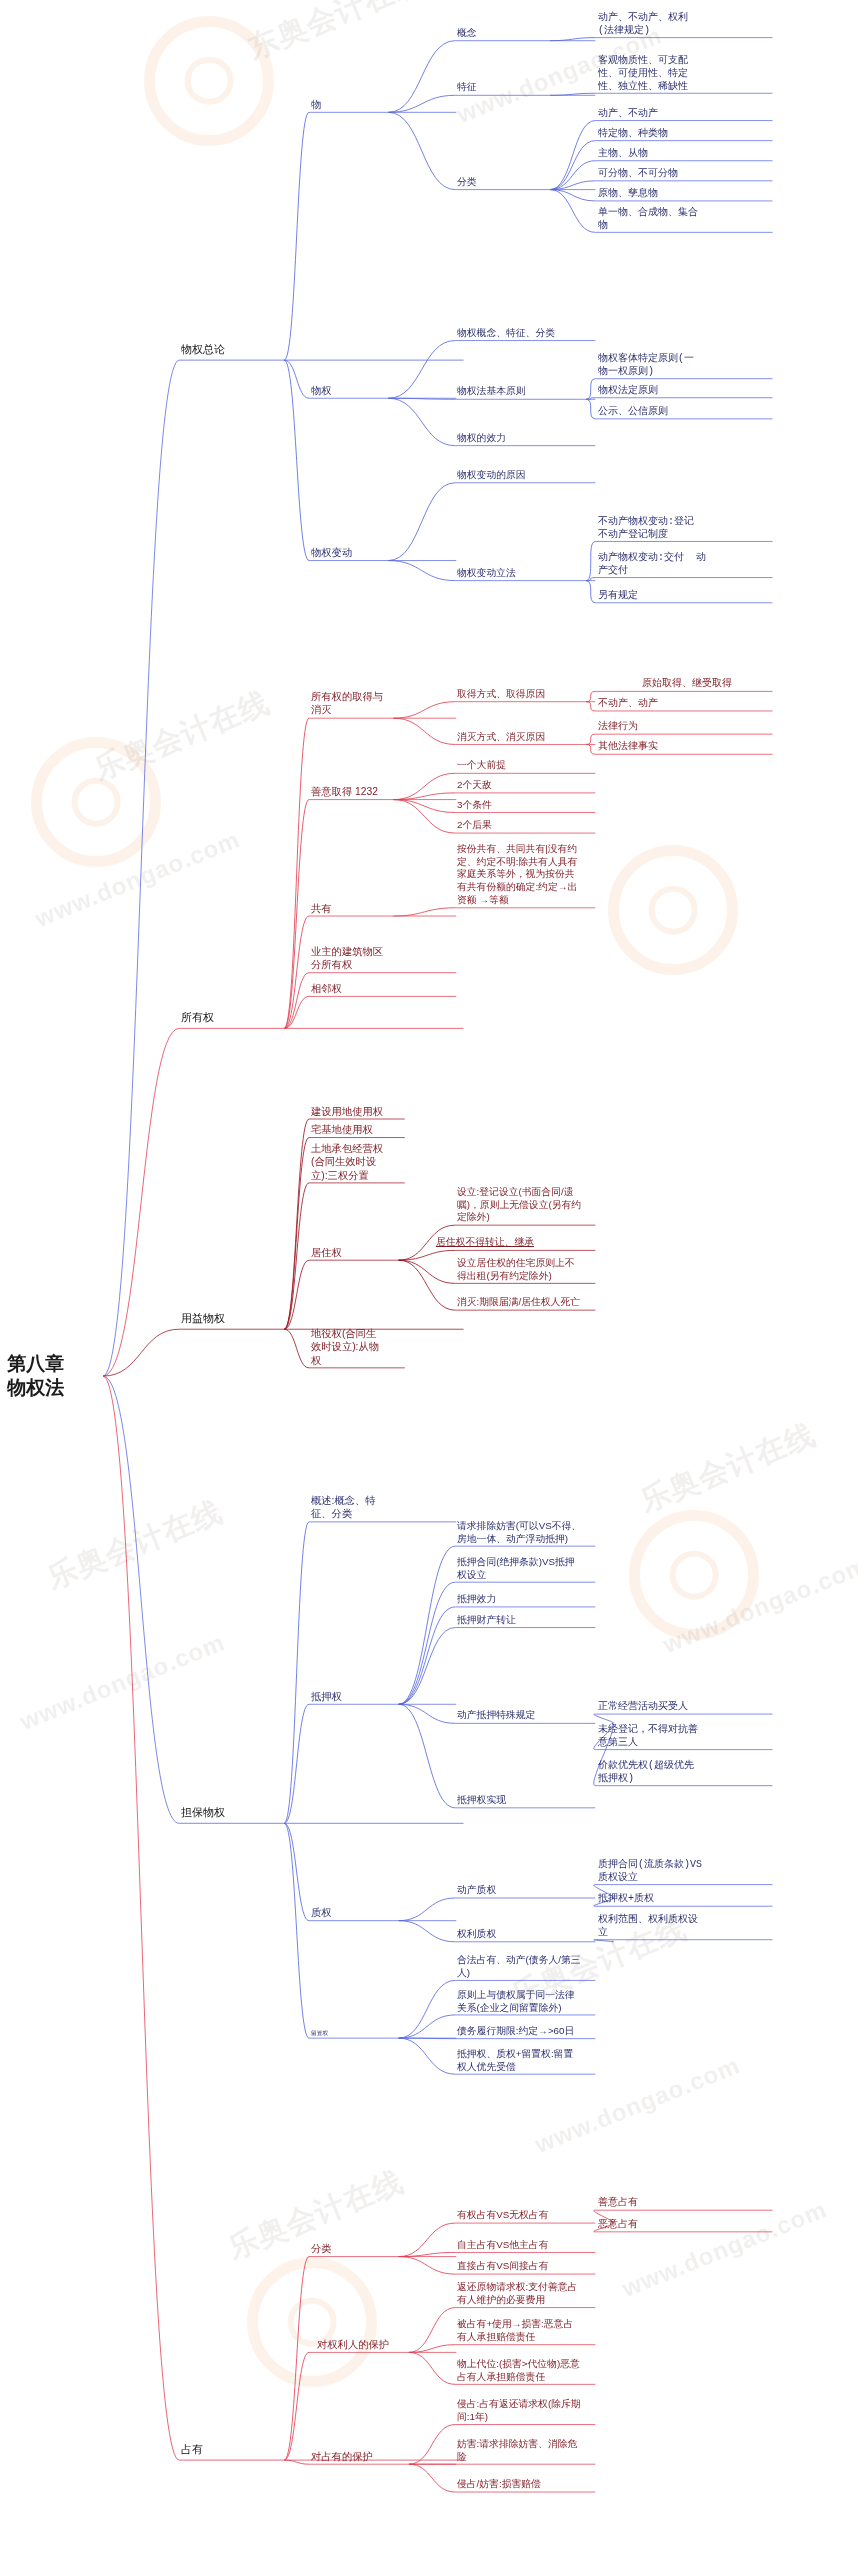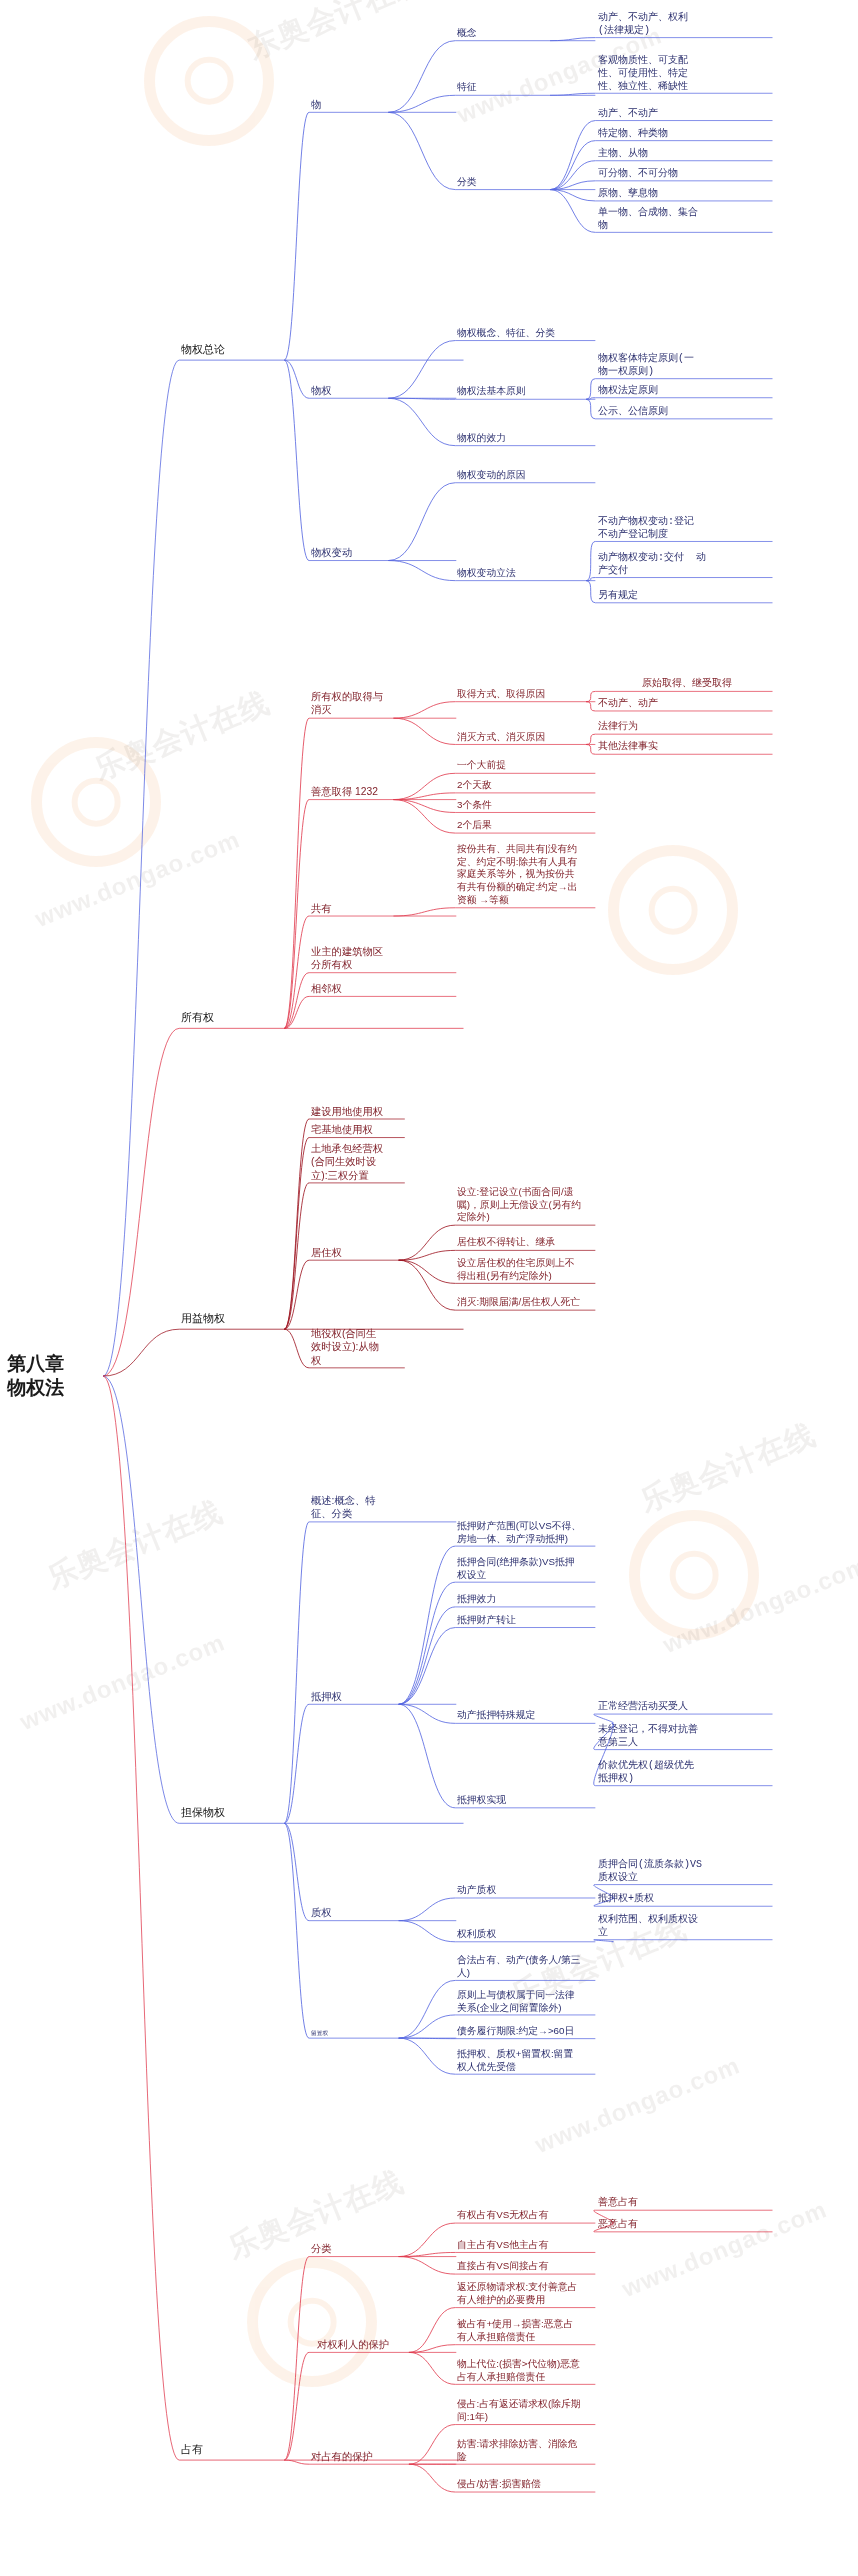--- a/index.html
+++ b/index.html
@@ -374,32 +374,32 @@
 (合同生效时设
 立):三权分置</div>
   <div class="node lv2 c-red" style="left:311px;top:1246px;width:88px;">居住权</div>
   <div class="node lv2 c-red" style="left:311px;top:1327px;width:88px;">地役权(合同生
 效时设立):从物
 权</div>
 
   <div class="node lv3 c-red" style="left:457px;top:1186px;width:155px;">设立:登记设立(书面合同/遗
 嘱)，原则上无偿设立(另有约
 定除外)</div>
-  <div class="node lv3 c-red" style="left:457px;top:1236px;width:155px;">居住权不得转让、继承</div>
+  <div class="node lv3 c-red" style="left:436px;top:1236px;width:155px;text-decoration:underline;">居住权不得转让、继承</div>
   <div class="node lv3 c-red" style="left:457px;top:1257px;width:155px;">设立居住权的住宅原则上不
 得出租(另有约定除外)</div>
   <div class="node lv3 c-red" style="left:457px;top:1296px;width:155px;">消灭:期限届满/居住权人死亡</div>
 
   <div class="node lv2 c-blue" style="left:311px;top:1494px;width:88px;">概述:概念、特
 征、分类</div>
   <div class="node lv2 c-blue" style="left:311px;top:1690px;width:88px;">抵押权</div>
   <div class="node lv2 c-blue" style="left:311px;top:1906px;width:88px;">质权</div>
   <div class="node lv2 c-blue tiny" style="left:311px;top:2030px;width:88px;">留置权</div>
 
-  <div class="node lv3 c-blue" style="left:457px;top:1520px;width:155px;">抵押财产范围(可以VS不得、
+  <div class="node lv3 c-blue" style="left:457px;top:1520px;width:155px;">请求排除妨害(可以VS不得、
 房地一体、动产浮动抵押)</div>
   <div class="node lv3 c-blue" style="left:457px;top:1556px;width:155px;">抵押合同(绝押条款)VS抵押
 权设立</div>
   <div class="node lv3 c-blue" style="left:457px;top:1593px;width:155px;">抵押效力</div>
   <div class="node lv3 c-blue" style="left:457px;top:1614px;width:155px;">抵押财产转让</div>
   <div class="node lv3 c-blue" style="left:457px;top:1709px;width:155px;">动产抵押特殊规定</div>
   <div class="node lv3 c-blue" style="left:457px;top:1794px;width:155px;">抵押权实现</div>
 
   <div class="node lv4 c-blue" style="left:598px;top:1700px;width:160px;">正常经营活动买受人</div>
   <div class="node lv4 c-blue" style="left:598px;top:1723px;width:160px;">未经登记，不得对抗善

